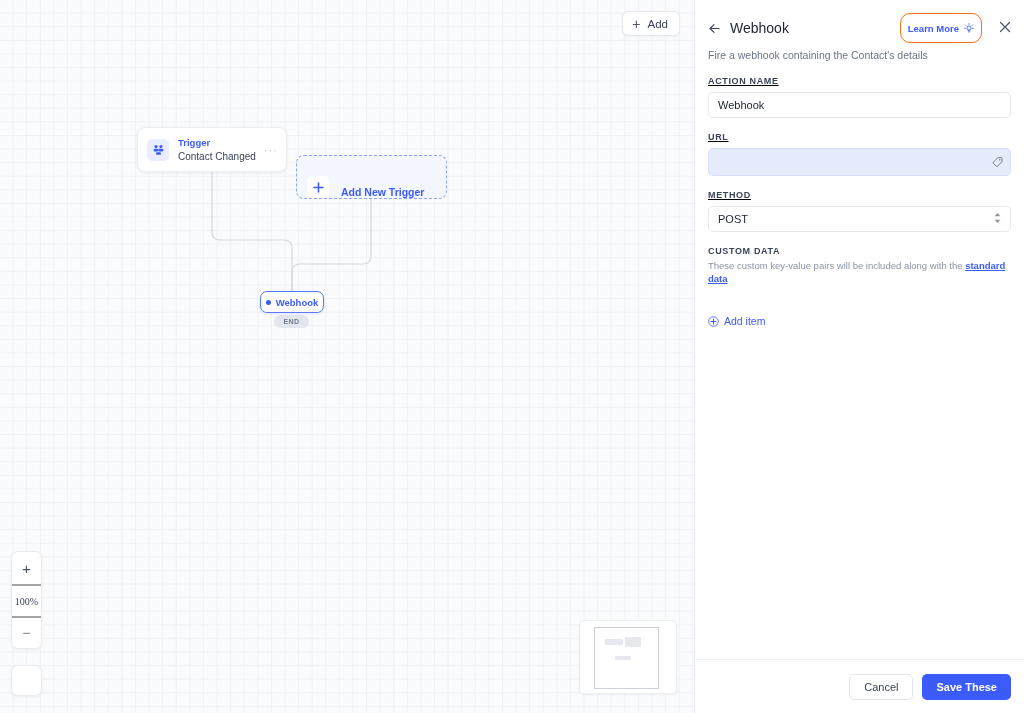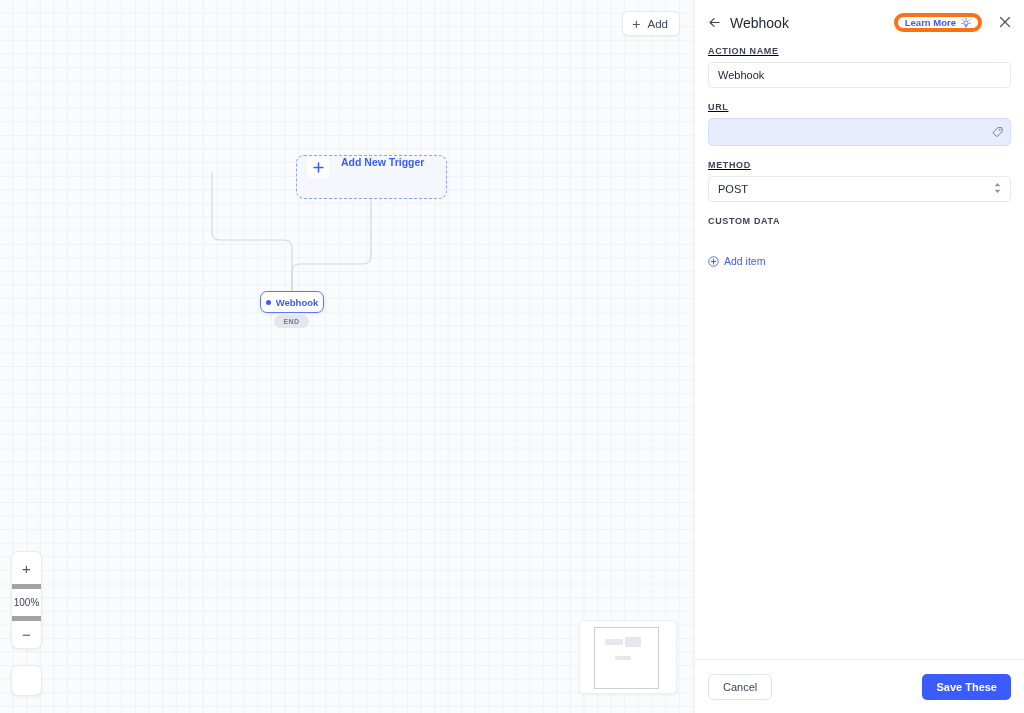--- a/index.html
+++ b/index.html
@@ -125,21 +125,21 @@
   .node-add-trigger {
     position: absolute;
     left: 296px;
     top: 155px;
     width: 151px;
     height: 44px;
     border: 1.3px dashed #8da2fb;
     border-radius: 8px;
     background: #f5f7ff;
     display: flex;
-    align-items: flex-start;
+    align-items: flex-end;
     padding: 0 10px;
     z-index: 4;
     cursor: pointer;
   }
   .add-trigger-plus {
     width: 22px; height: 22px;
     border-radius: 5px;
     background: #ffffff;
     display: flex;
     align-items: center;
@@ -219,21 +219,21 @@
   .zoom-cell {
     height: 32px;
     display: flex;
     align-items: center;
     justify-content: center;
     font-size: 10px;
     color: #3b4358;
     cursor: pointer;
     user-select: none;
   }
-  .zoom-cell + .zoom-cell { border-top: 5px solid #a3a3a3; }
+  .zoom-cell + .zoom-cell { border-top: 2px solid #a3a3a3; font-family: Liberation Serif, serif; }
   .zoom-cell.sym { font-size: 15px; color: #4b5368; line-height: 1; }
 
   .fit-btn {
     position: absolute;
     left: 11px;
     bottom: 17px;
     width: 31px;
     height: 31px;
     background: #ffffff;
     border: 1px solid #e9ebf0;
@@ -303,23 +303,23 @@
   .panel-title {
     font-size: 14px;
     font-weight: 400;
     color: #1d2433;
     flex: 1 1 auto;
   }
   .learn-more {
     display: flex;
     align-items: center;
     gap: 5px;
-    height: 19px;
+    height: 30px;
     padding: 0 7px;
-    border: 4px solid #f97316;
+    border: 1px solid #f97316;
     border-radius: 10px;
     background: #ffffff;
     font-size: 9.5px;
     font-weight: 700;
     color: #3b5bfd;
     cursor: pointer;
     flex: 0 0 auto;
   }
   .close-x {
     margin-left: 8px;
@@ -468,21 +468,21 @@
   }
 
   .section-gap { height: 14px; }
 
   .panel-footer {
     flex: 0 0 auto;
     height: 54px;
     border-top: 1px solid #f0f1f5;
     display: flex;
     align-items: center;
-    justify-content: space-between;
+    justify-content: flex-end;
     gap: 9px;
     padding: 0 13px;
   }
   .btn-cancel {
     height: 26px;
     padding: 0 14px;
     border: 1px solid #e3e5ec;
     border-radius: 5px;
     background: #ffffff;
     font-size: 11px;
@@ -515,20 +515,36 @@
       <path d="M 212 172 L 212 232 Q 212 240 220 240 L 284 240 Q 292 240 292 248 L 292 291" fill="none" stroke="#d3d7e0" stroke-width="1.2"></path>
 
       <path d="M 371 199 L 371 256 Q 371 264 363 264 L 300 264 Q 292 264 292 272 L 292 291" fill="none" stroke="#d3d7e0" stroke-width="1.2"></path>
     </svg>
 
     <div class="add-btn">
       <span class="plus-glyph">+</span>
       <span>Add</span>
     </div>
 
+    <div class="node-trigger">
+      <div class="trigger-icon-box">
+        <svg width="13" height="13" viewBox="0 0 16 16" fill="none">
+          <circle cx="5" cy="4.3" r="1.9" fill="#3b5bfd"></circle>
+          <circle cx="11" cy="4.3" r="1.9" fill="#3b5bfd"></circle>
+          <rect x="2.1" y="7.2" width="5.8" height="3.2" rx="1.1" fill="#3b5bfd"></rect>
+          <rect x="8.1" y="7.2" width="5.8" height="3.2" rx="1.1" fill="#3b5bfd"></rect>
+          <rect x="5.1" y="11.4" width="5.8" height="3.1" rx="1.1" fill="#3b5bfd"></rect>
+        </svg>
+      </div>
+      <div class="trigger-text">
+        <div class="trigger-title">Trigger</div>
+        <div class="trigger-sub">Contact Changed</div>
+      </div>
+      <div class="node-dots">···</div>
+    </div>
 
     <div class="node-add-trigger">
       <div class="add-trigger-plus">
         <svg width="11" height="11" viewBox="0 0 12 12">
           <path d="M6 1.2 V10.8 M1.2 6 H10.8" stroke="#3b5bfd" stroke-width="1.7" stroke-linecap="round"></path>
         </svg>
       </div>
       <div class="add-trigger-label">Add New Trigger</div>
     </div>
 
@@ -579,20 +595,21 @@
             <circle cx="6" cy="6" r="2.5" fill="none" stroke="#3b5bfd" stroke-width="1"></circle>
             <path d="M4.9 9.2 H7.1 M5.2 10.6 H6.8" stroke="#3b5bfd" stroke-width="1" stroke-linecap="round"></path>
           </svg>
         </span>
         <span class="close-x">
           <svg width="12" height="12" viewBox="0 0 12 12">
             <path d="M1.5 1.5 L10.5 10.5 M10.5 1.5 L1.5 10.5" stroke="#4b5368" stroke-width="1.2" stroke-linecap="round"></path>
           </svg>
         </span>
       </div>
+      <div class="panel-subtitle">Fire a webhook containing the Contact's details</div>
     </div>
 
     <div class="panel-body">
 
       <div class="field-block">
         <div class="field-label">ACTION NAME</div>
         <input class="text-input" type="text" value="Webhook" style="">
       </div>
 
       <div class="field-block">
@@ -616,20 +633,21 @@
             <svg width="9" height="12" viewBox="0 0 9 12">
               <path d="M4.5 1 L7.3 4.3 H1.7 Z" fill="#8b93a6"></path>
               <path d="M4.5 11 L7.3 7.7 H1.7 Z" fill="#8b93a6"></path>
             </svg>
           </span>
         </div>
       </div>
 
       <div>
         <div class="field-label">CUSTOM DATA</div>
+        <div class="helper-text"><span>These custom key-value pairs will be included along with the </span><span class="helper-link">standard data</span></div>
 
 
       </div>
 
       <div class="section-gap"></div>
 
       <div>
         <div class="add-link" style="">
           <svg width="11" height="11" viewBox="0 0 12 12">
             <circle cx="6" cy="6" r="5.2" fill="none" stroke="#3b5bfd" stroke-width="0.9"></circle>

